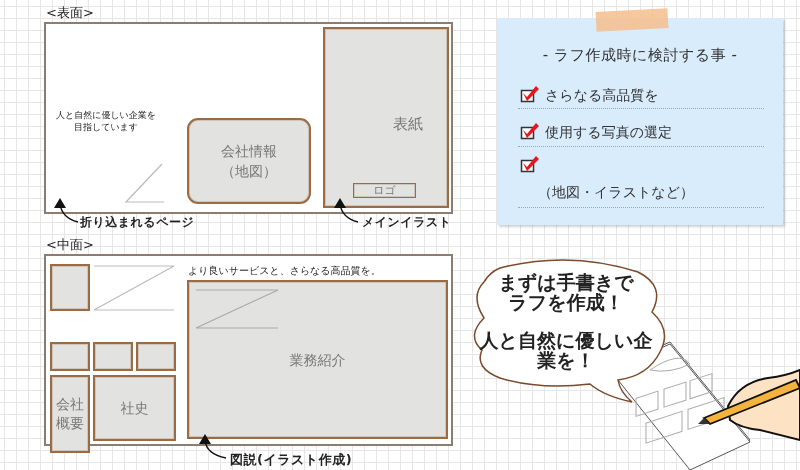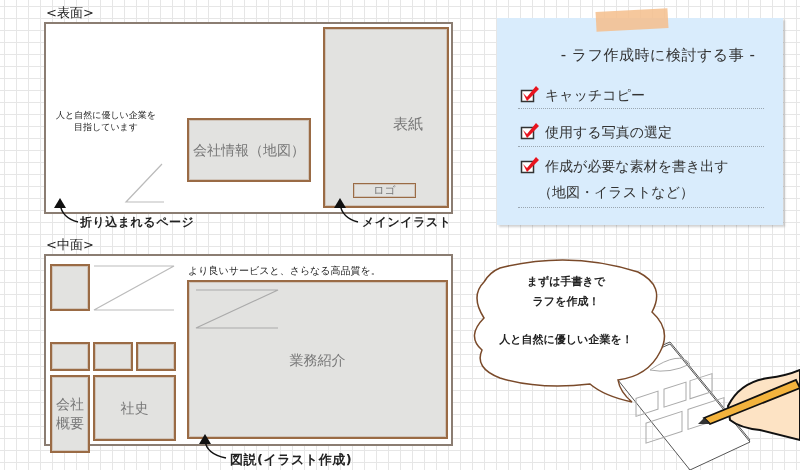--- a/index.html
+++ b/index.html
@@ -23,42 +23,42 @@
     box-shadow: inset 0 0 0 1px rgba(160,110,70,0.25);
     display:flex; align-items:center; justify-content:center; text-align:center;
     color:#777; font-size:14px; line-height:20px;
   }
   .small-text { font-size:9px; color:#222; line-height:12px; }
   .hand { font-size:12px; color:#222; font-weight:bold; letter-spacing:0.5px; white-space:nowrap; }
   .note {
     background:#d9ecfc; box-shadow: 2px 2px 2px rgba(0,0,0,0.18);
     box-sizing:border-box;
   }
-  .note-title { font-size:15px; color:#333; text-align:center; letter-spacing:0.5px;padding-left:18px; }
+  .note-title { font-size:15px; color:#333; text-align:center; letter-spacing:0.5px; }
   .note-item { font-size:14px; color:#333; line-height:20px; display:flex; align-items:center; white-space:nowrap; }
   .dotted { border-bottom:1px dotted #9aa6b0; }
   .tape { background:rgba(244,190,140,0.85); transform:rotate(-3deg); }
-  .bubble-text { font-size:11px; color:#222; text-align:center; line-height:20px; font-weight:bold; }
+  .bubble-text { font-size:19px; color:#222; text-align:center; line-height:20px; font-weight:bold; }
 </style>
 </head>
 <body>
 
 <div class="abs section-label" style="left:46px; top:5px;">&lt;表面&gt;</div>
 <div class="abs panel" style="left:44px; top:22px; width:409px; height:192px;"></div>
 
 <div class="abs small-text" style="left:54px; top:109px; width:104px; text-align:center;">
   <div>人と自然に優しい企業を</div>
   <div>目指しています</div>
 </div>
 
 <svg class="abs" style="left:120px; top:160px;" width="50" height="46">
   <polyline points="42,4 6,42 44,42" fill="none" stroke="#bbb" stroke-width="1.2"></polyline>
 </svg>
 
-<div class="abs gbox" style="left:187px; top:118px; width:124px; height:64px; flex-direction:row;">
+<div class="abs gbox" style="left:187px; top:118px; width:124px; height:86px; flex-direction:column;border-radius:11px;">
   <div>会社情報</div>
   <div>（地図）</div>
 </div>
 
 <div class="abs gbox" style="left:323px; top:27px; width:126px; height:181px; justify-content:flex-end; align-items:flex-start; padding:92px 14px 0 0;">
   <div style="position:absolute; right:24px; top:85px; font-size:15px;">表紙</div>
 </div>
 <div class="abs gbox" style="left:353px; top:183px; width:63px; height:15px; border-width:1px; font-size:11px; line-height:13px;">
   <span>ロゴ</span>
 </div>
@@ -113,39 +113,38 @@
 <div class="abs note" style="left:497px; top:18px; width:286px; height:207px;"></div>
 <div class="abs tape" style="left:596px; top:10px; width:72px; height:20px;"></div>
 
 <div class="abs note-title" style="left:497px; top:46px; width:286px;">- ラフ作成時に検討する事 -</div>
 
 <div class="abs note-item" style="left:520px; top:85px;">
   <svg width="22" height="18" style="margin-right:3px;">
     <rect x="1.5" y="4.5" width="12" height="11" fill="#fff" stroke="#333" stroke-width="1.5"></rect>
     <path d="M3 9 L7 13 L16 2 L19 5 L7 17 Z" fill="#e8141e" transform="translate(0,-2)"></path>
   </svg>
-  <span>キャッチコピー</span>
+  <span>さらなる高品質を</span>
 </div>
 <div class="abs dotted" style="left:518px; top:108px; width:246px;"></div>
 
 <div class="abs note-item" style="left:520px; top:122px;">
   <svg width="22" height="18" style="margin-right:3px;">
     <rect x="1.5" y="4.5" width="12" height="11" fill="#fff" stroke="#333" stroke-width="1.5"></rect>
     <path d="M3 9 L7 13 L16 2 L19 5 L7 17 Z" fill="#e8141e" transform="translate(0,-2)"></path>
   </svg>
   <span>使用する写真の選定</span>
 </div>
 <div class="abs dotted" style="left:518px; top:146px; width:246px;"></div>
 
 <div class="abs note-item" style="left:520px; top:156px;">
   <svg width="22" height="18" style="margin-right:3px;">
     <rect x="1.5" y="4.5" width="12" height="11" fill="#fff" stroke="#333" stroke-width="1.5"></rect>
     <path d="M3 9 L7 13 L16 2 L19 5 L7 17 Z" fill="#e8141e" transform="translate(0,-2)"></path>
   </svg>
-  <span>作成が必要な素材を書き出す</span>
 </div>
 <div class="abs note-item" style="left:538px; top:182px;">（地図・イラストなど）</div>
 <div class="abs dotted" style="left:518px; top:207px; width:246px;"></div>
 
 <svg class="abs" style="left:600px; top:330px;" width="200" height="140">
   <g>
     <polygon points="10,38 70,12 150,110 90,138" fill="#fff" stroke="#555" stroke-width="1"></polygon>
     <polygon points="6,44 66,18 146,116 86,144" fill="#fff" stroke="#555" stroke-width="1" transform="translate(4,-4)"></polygon>
     <path d="M50 40 Q80 20 90 34 Q70 44 50 40Z" fill="none" stroke="#aaa" stroke-width="1"></path>
     <rect x="36" y="80" width="22" height="18" fill="none" stroke="#aaa" transform="skewY(-18)"></rect>

